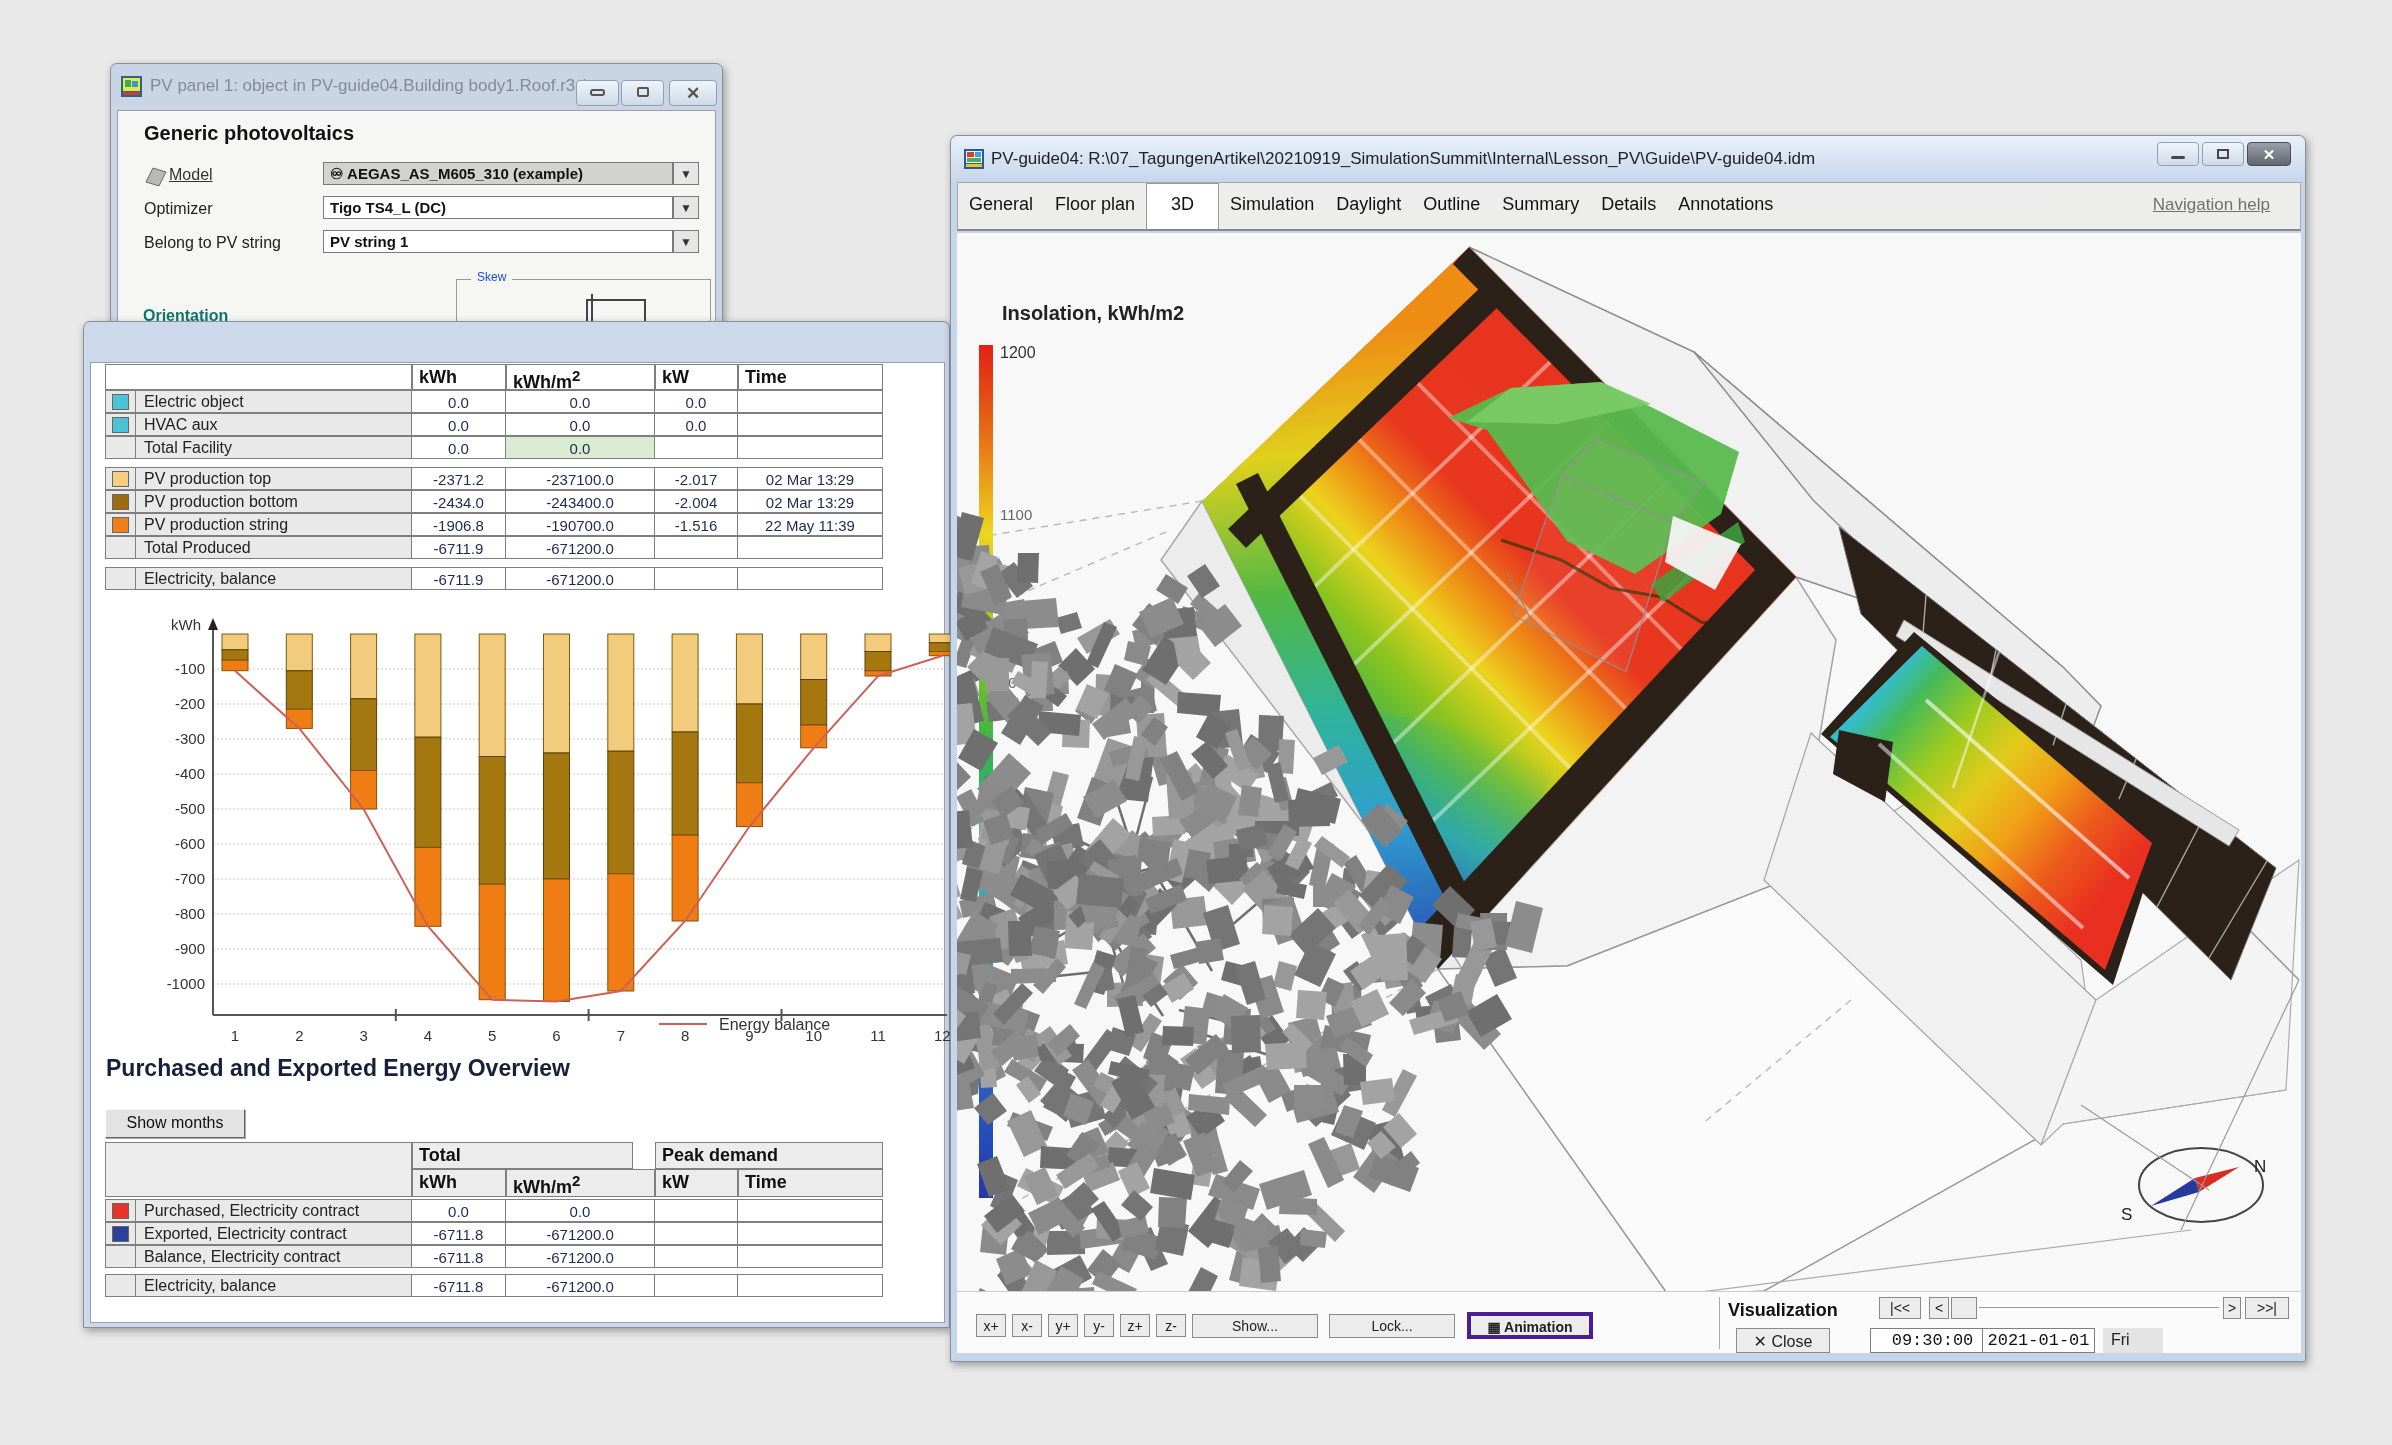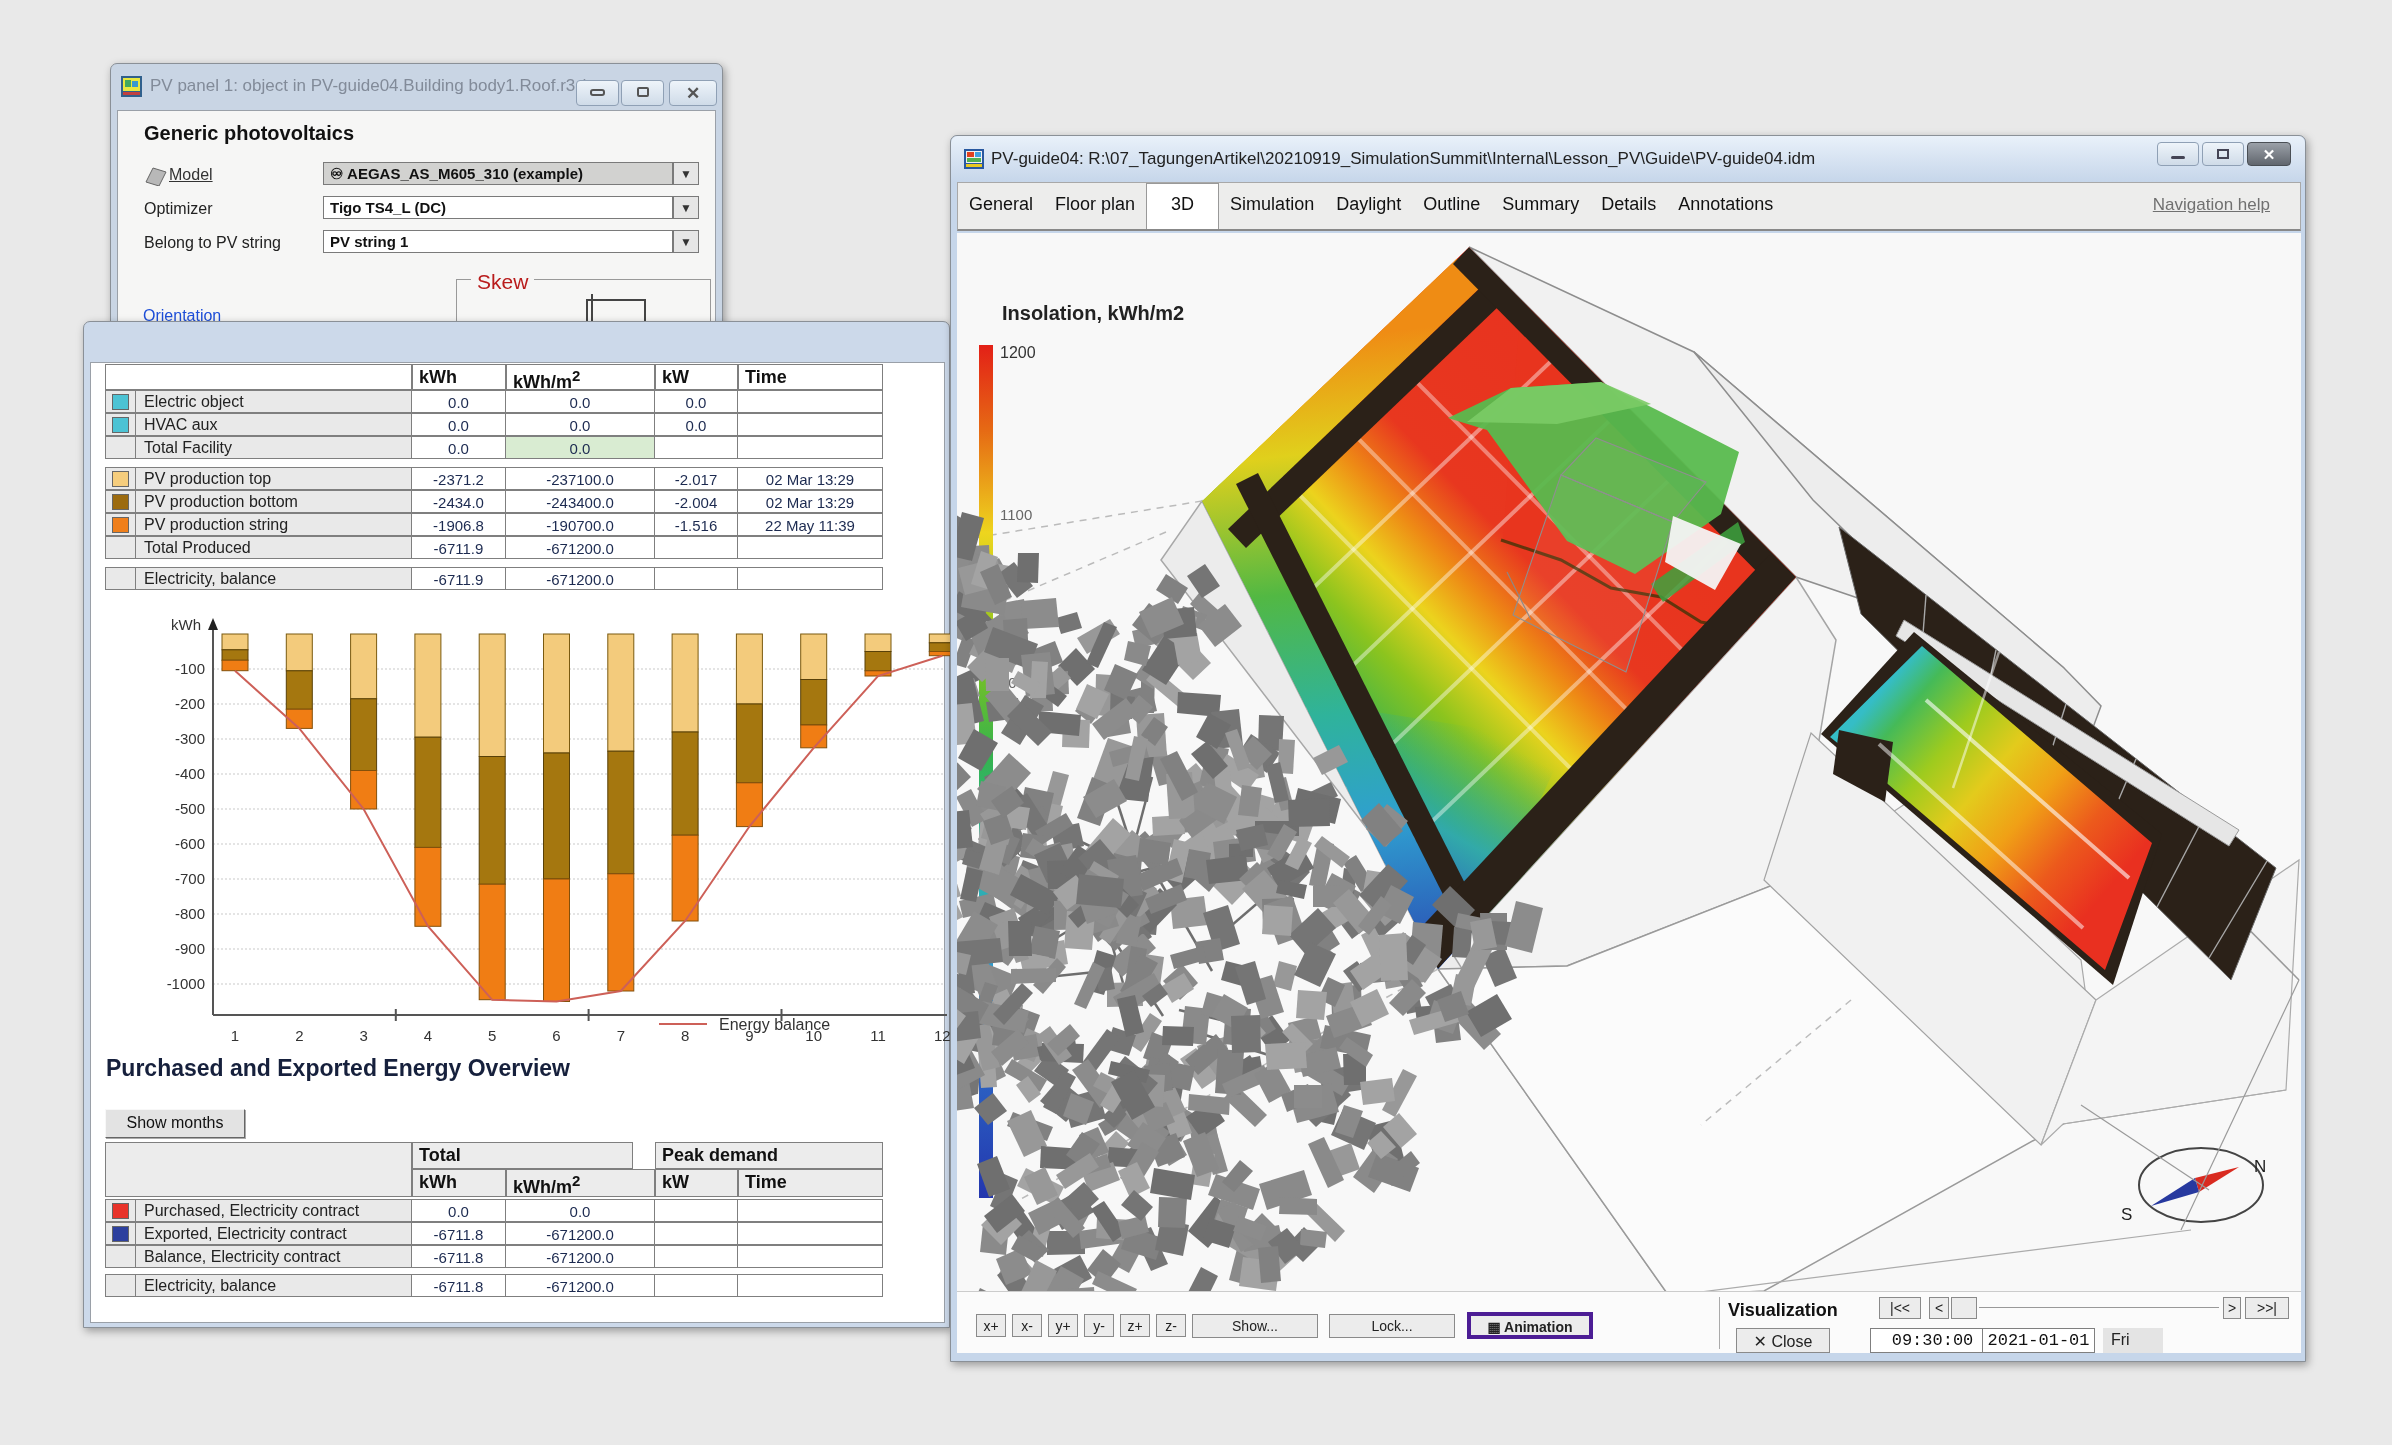--- a/index.html
+++ b/index.html
@@ -40,29 +40,29 @@
     </div>
   <div class="wbtn" style="left:558px;top:16px;width:48px;height:26px;font-size:17px;font-weight:bold;color:#555;text-align:center;padding-top:2px;">✕</div>
   <div class="abs" style="left:6px;top:46px;width:599px;height:238px;background:#f6f6f5;border:1px solid #9aa0a8;"></div>
   <div class="abs" style="left:33px;top:58px;font-size:20px;font-weight:bold;color:#111;">Generic photovoltaics</div>
   <svg class="abs" style="left:32px;top:100px" width="26" height="22">
       <polygon points="3,18 10,4 23,8 16,22" fill="#b8b8b8" stroke="#666"></polygon>
     </svg>
   <div class="abs" style="left:58px;top:102px;font-size:16px;color:#333;text-decoration:underline;">Model</div>
   <div class="abs" style="left:33px;top:136px;font-size:16px;color:#222;">Optimizer</div>
   <div class="abs" style="left:33px;top:170px;font-size:16px;color:#222;">Belong to PV string</div>
-  <div class="abs" style="left:32px;top:243px;font-size:16px;color:#1d4ed8;">Orientation</div>
+  <div class="abs" style="left:32px;top:243px;font-size:16px;color:#0f766e;font-weight:bold;">Orientation</div>
   <div class="abs" style="left:212px;top:98px;width:350px;height:23px;background:#d2d2d0;border:1px solid #7a7a7a;font-size:15px;font-weight:bold;color:#111;padding:2px 0 0 6px;">♾ AEGAS_AS_M605_310 (example)</div>
   <div class="abs" style="left:212px;top:132px;width:350px;height:23px;background:#fff;border:1px solid #7a7a7a;font-size:15px;font-weight:bold;color:#111;padding:2px 0 0 6px;">Tigo TS4_L (DC)</div>
   <div class="abs" style="left:212px;top:166px;width:350px;height:23px;background:#fff;border:1px solid #7a7a7a;font-size:15px;font-weight:bold;color:#111;padding:2px 0 0 6px;">PV string 1</div>
   <div class="abs" style="left:562px;top:98px;width:26px;height:23px;background:#e6e6e6;border:1px solid #7a7a7a;text-align:center;font-size:12px;color:#333;padding-top:4px;">▼</div>
   <div class="abs" style="left:562px;top:132px;width:26px;height:23px;background:#e6e6e6;border:1px solid #7a7a7a;text-align:center;font-size:12px;color:#333;padding-top:4px;">▼</div>
   <div class="abs" style="left:562px;top:166px;width:26px;height:23px;background:#e6e6e6;border:1px solid #7a7a7a;text-align:center;font-size:12px;color:#333;padding-top:4px;">▼</div>
   <div class="abs" style="left:345px;top:215px;width:255px;height:75px;border:1px solid #999;border-bottom:none;"></div>
-  <div class="abs" style="left:360px;top:206px;font-size:21px;color:#b91c1c;background:#f6f6f5;padding:0 6px;">Skew</div>
+  <div class="abs" style="left:360px;top:206px;font-size:12px;color:#1d4ed8;background:#f6f6f5;padding:0 6px;">Skew</div>
   <div class="abs" style="left:475px;top:235px;width:60px;height:28px;border:2px solid #444;background:#f6f6f5;"></div>
   <div class="abs" style="left:470px;top:230px;width:12px;height:38px;border-right:2px solid #444;"></div>
 </div>
 
 <div class="win" style="left:83px;top:321px;width:867px;height:1007px;background:#ccd9ea;border-radius:7px 7px 0 0;">
   <div class="abs" style="left:6px;top:40px;width:855px;height:961px;background:#fff;border:1px solid #9aa0a8;"></div>
   <div class="abs" style="left:21px;top:42px;width:778px;height:226px;">
 <div class="t1h" style="left:0;width:307px"></div>
 <div class="t1h" style="left:307px;width:94px">kWh</div>
 <div class="t1h" style="left:401px;width:149px">kWh/m<sup>2</sup></div>

